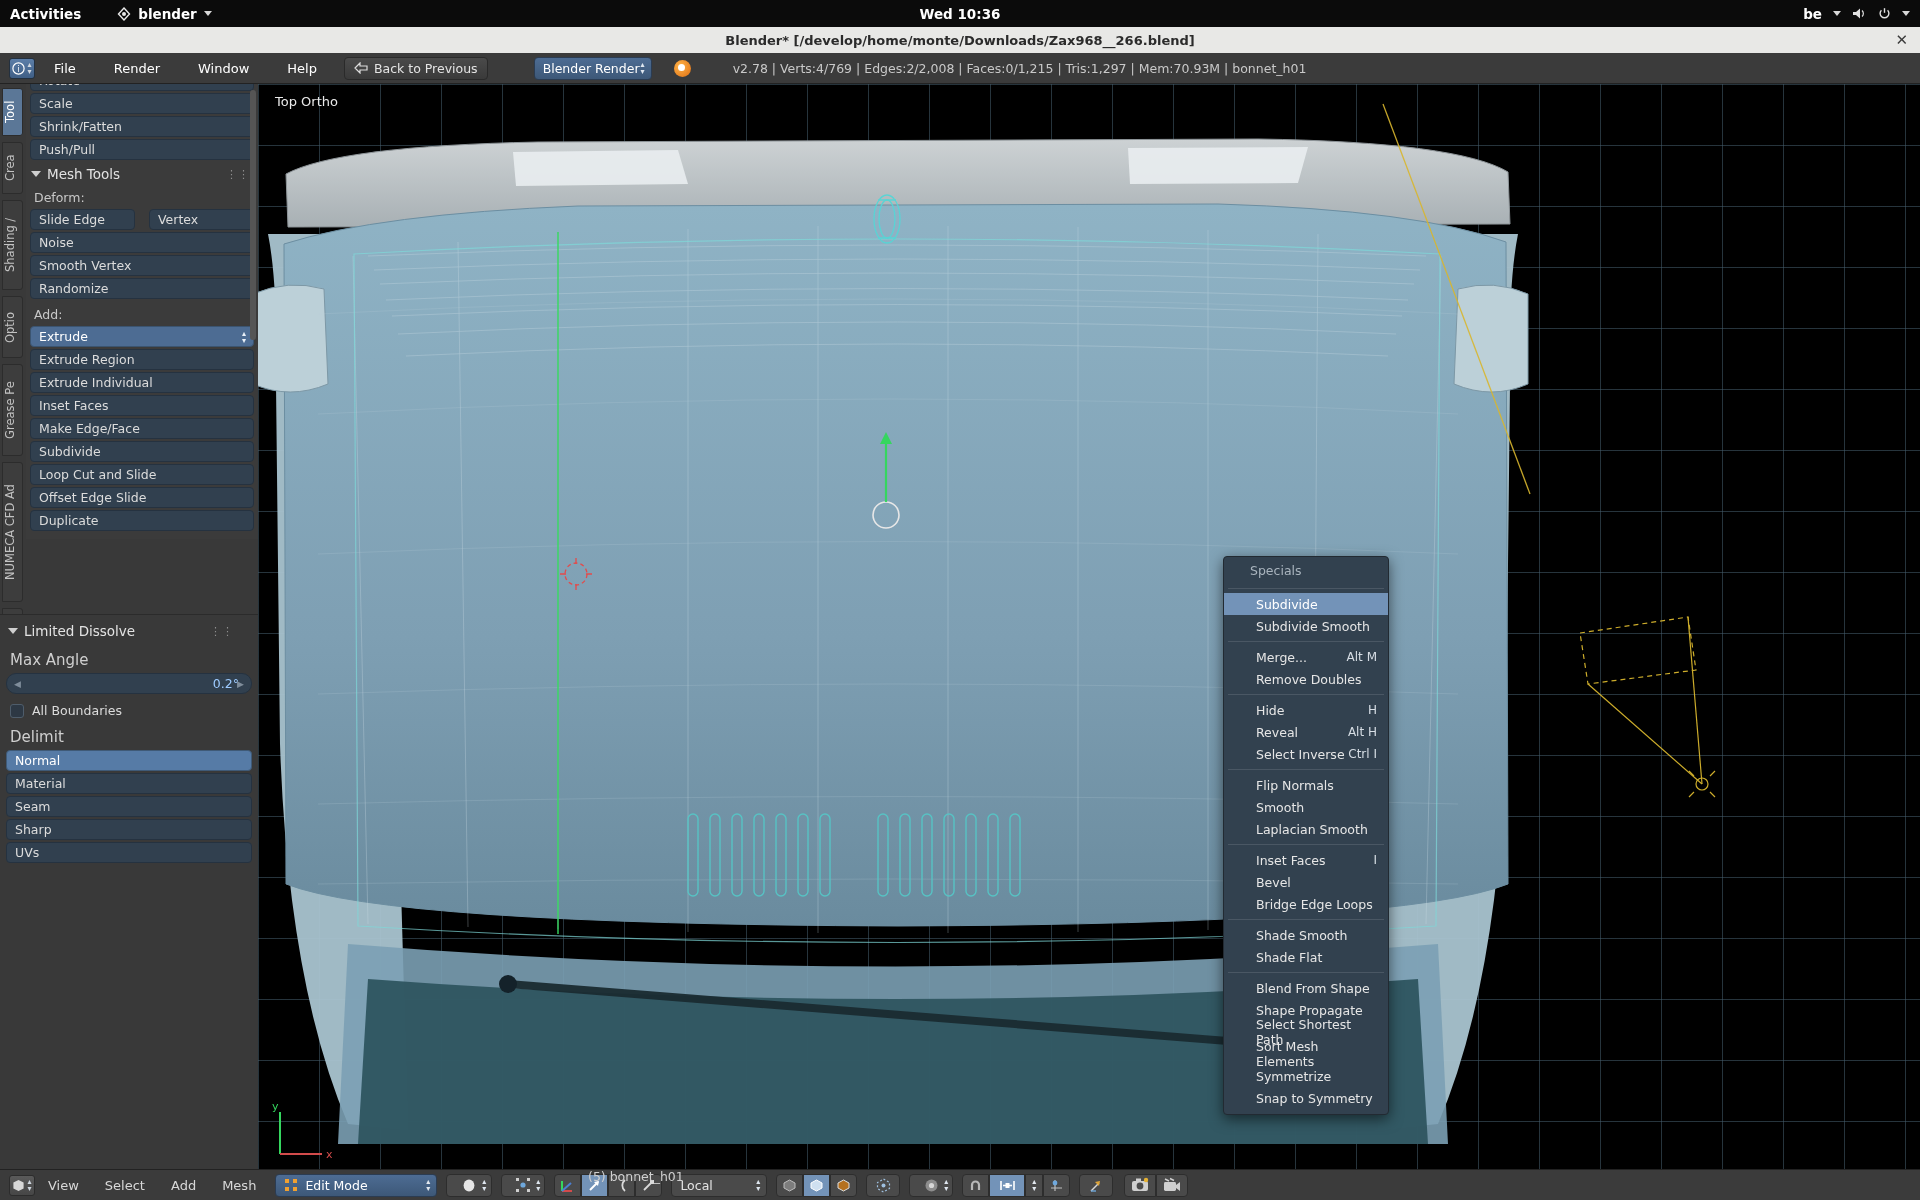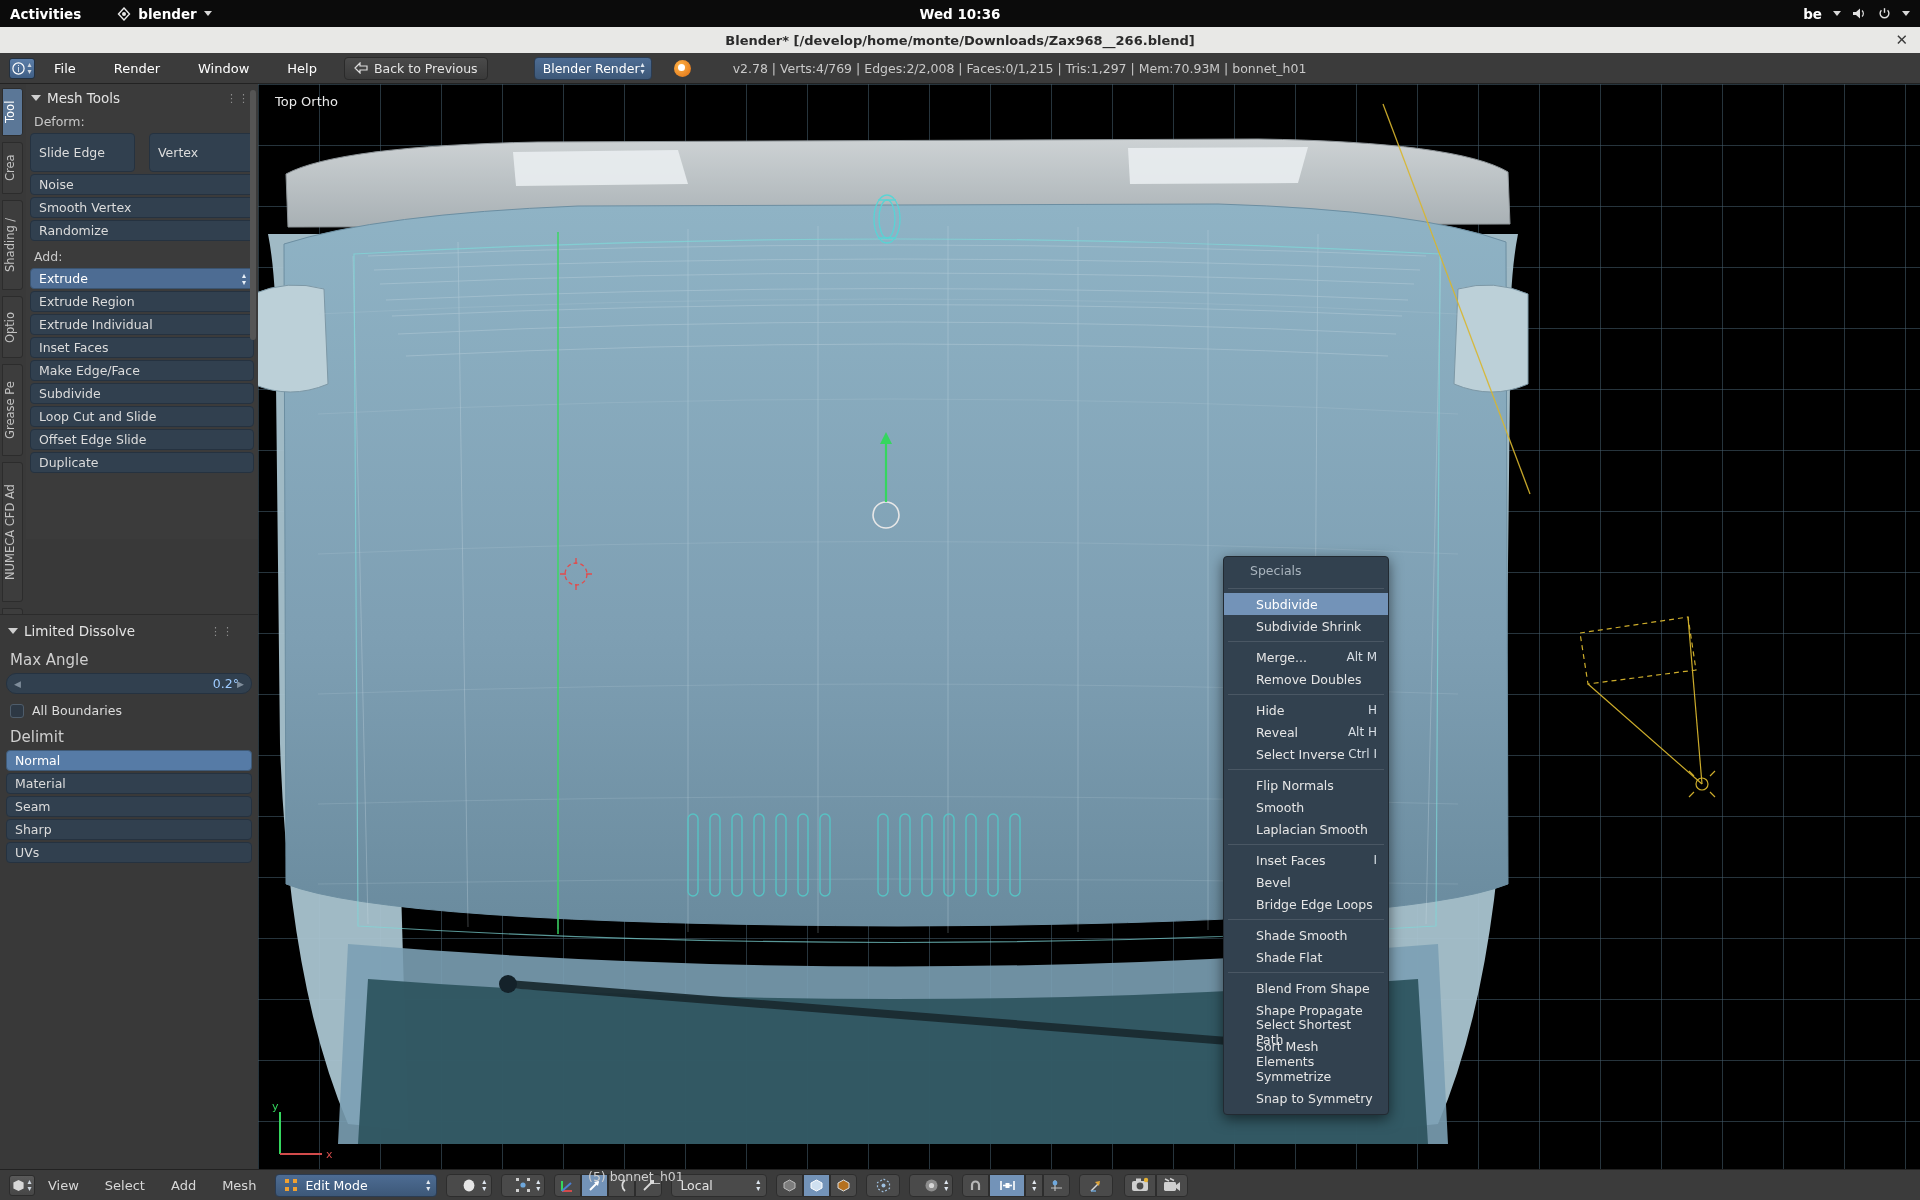--- a/index.html
+++ b/index.html
@@ -38,21 +38,21 @@
   
   #vtabs { position:absolute; left:0; top:0; width:25px; height:540px; }
   .vtab { position:absolute; left:2px; width:21px; background:#3d3d3d; border:1px solid #2c2c2c; border-radius:3px 0 0 3px; color:#c3c3c3; font-size:11.5px; writing-mode:vertical-rl; transform:rotate(180deg); text-align:center; padding:4px 0; letter-spacing:0px; overflow:hidden; }
   .vtab.active { background:#5b7797; color:#fff; }
 
   #tool-scroll { position:absolute; left:26px; top:0; width:232px; height:455px; overflow:hidden; background:#3b3b3b; }
   .tl-btn { margin:0 4px 2px 4px; height:21px; background:#31404f; border:1px solid #253240; border-radius:4px; display:flex; align-items:center; padding-left:8px; font-size:12.5px; color:#dcdcdc; }
   .tl-btn.sel { background:#4d6c93; border-color:#3b5470; color:#fff; }
   .tl-label { margin:8px 0 4px 8px; font-size:12.5px; color:#c8c8c8; }
   .tl-panelhdr { margin:6px 0 2px 5px; font-size:13.5px; color:#e2e2e2; display:flex; align-items:center; gap:6px; }
-  .tl-split { margin:0 4px 2px 4px; height:39px; display:flex; gap:14px; }
+  .tl-split { margin:0 4px 2px 4px; height:21px; display:flex; gap:14px; }
   .tl-split > div { flex:1; background:#31404f; border:1px solid #253240; border-radius:4px; display:flex; align-items:center; padding-left:8px; font-size:12.5px; color:#dcdcdc; }
   .scrollbar-v { position:absolute; right:2px; top:6px; width:6px; height:250px; background:#555; border-radius:3px; }
   .caret { width:0;height:0;border-left:5px solid transparent;border-right:5px solid transparent;border-top:6px solid #cfcfcf; }
   .dots { margin-left:auto; margin-right:8px; color:#8e8e8e; letter-spacing:1px; font-size:11px; }
 
   
   #opspanel { position:absolute; left:0; top:530px; width:258px; height:280px; background:#393939; border-top:1px solid #2b2b2b; }
   #opspanel .hdr { padding:8px 16px 6px 8px; font-size:13.5px; color:#e3e3e3; display:flex; align-items:center; gap:6px; }
   #opspanel .sub { margin:6px 5px 4px 10px; font-size:15px; color:#cfcfcf; }
   .slider { margin:0 6px; height:21px; background:#31404f; border:1px solid #253240; border-radius:10px; display:flex; align-items:center; position:relative; }
@@ -163,20 +163,26 @@
       <div class="vtab active" style="top:4px;height:48px;">Tool</div>
       <div class="vtab" style="top:58px;height:52px;">Crea</div>
       <div class="vtab" style="top:116px;height:90px;">Shading /</div>
       <div class="vtab" style="top:212px;height:62px;">Optio</div>
       <div class="vtab" style="top:280px;height:92px;">Grease Pe</div>
       <div class="vtab" style="top:378px;height:140px;">NUMECA CFD Ad</div>
       <div class="vtab" style="top:524px;height:72px;">Relatio</div>
     </div>
 
     <div id="tool-scroll">
+      <div style="margin-top:-14px">
+        <div class="tl-btn">Rotate</div>
+        <div class="tl-btn">Scale</div>
+        <div class="tl-btn">Shrink/Fatten</div>
+        <div class="tl-btn">Push/Pull</div>
+      </div>
 
       <div class="tl-panelhdr">
         <span class="caret"></span>
         <span>Mesh Tools</span>
         <span class="dots">⋮⋮</span>
       </div>
 
       <div class="tl-label">Deform:</div>
       <div class="tl-split">
         <div>Slide Edge</div>
@@ -357,21 +363,21 @@
     </svg>
 
     <div id="specials">
       <div class="title">Specials</div>
       <div class="sep"></div>
 
       <div class="row hl">
         <span>Subdivide</span>
         </div>
       <div class="row">
-        <span>Subdivide Shrink</span>
+        <span>Subdivide Smooth</span>
         </div>
       <div class="sep"></div>
 
       <div class="row">
         <span>Merge...</span>
         <span class="sc">Alt M</span>
         </div>
       <div class="row">
         <span>Remove Doubles</span>
         </div>

